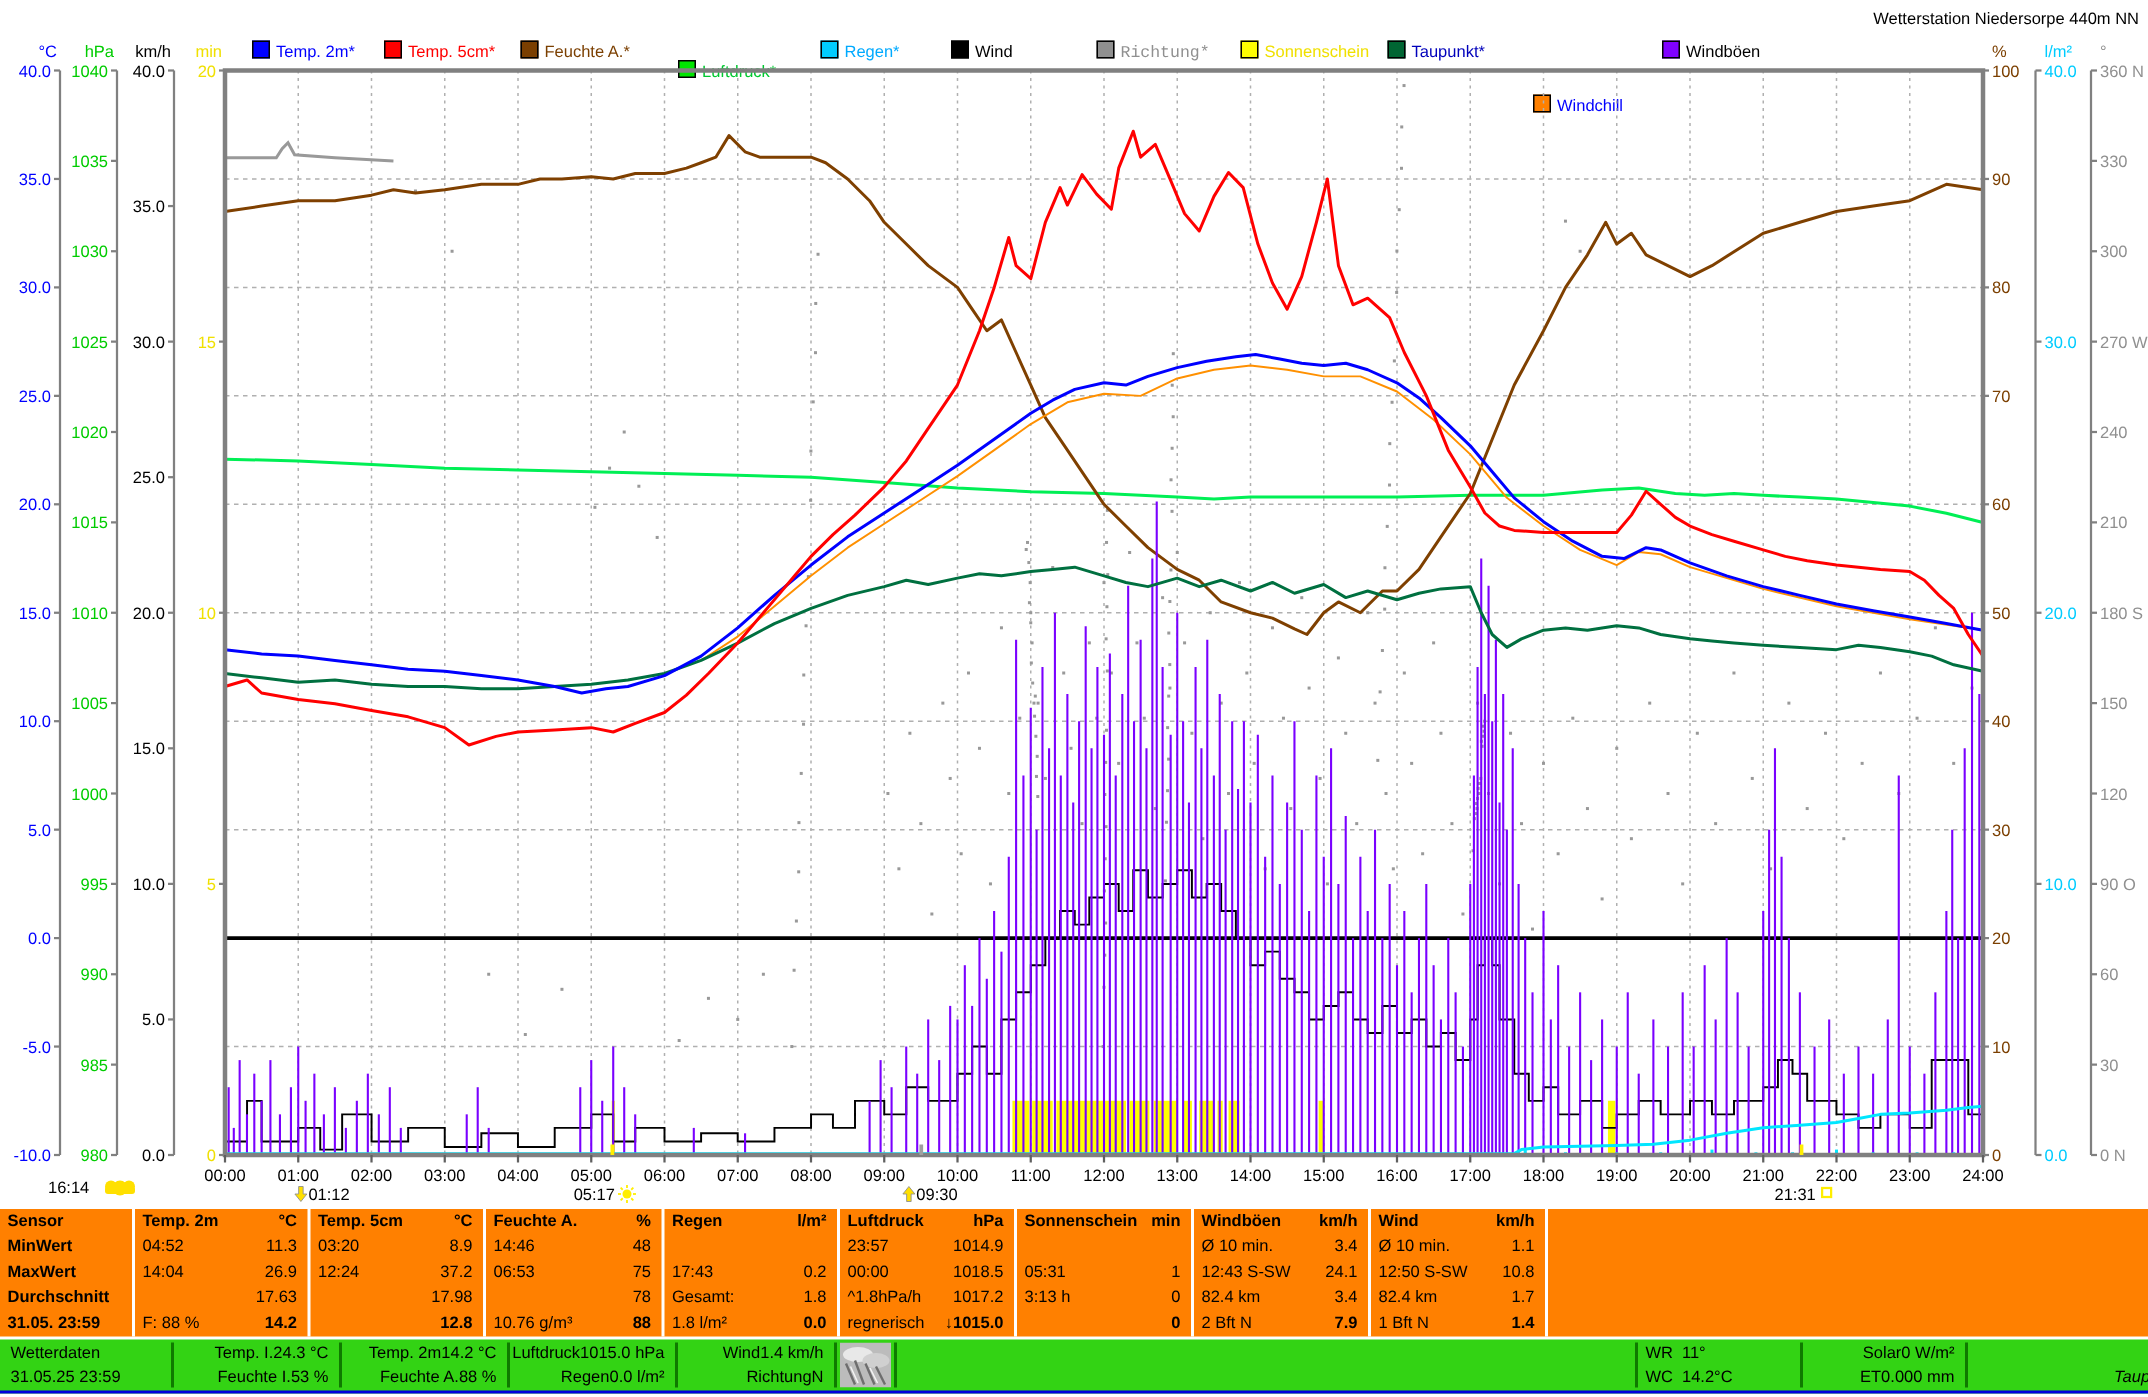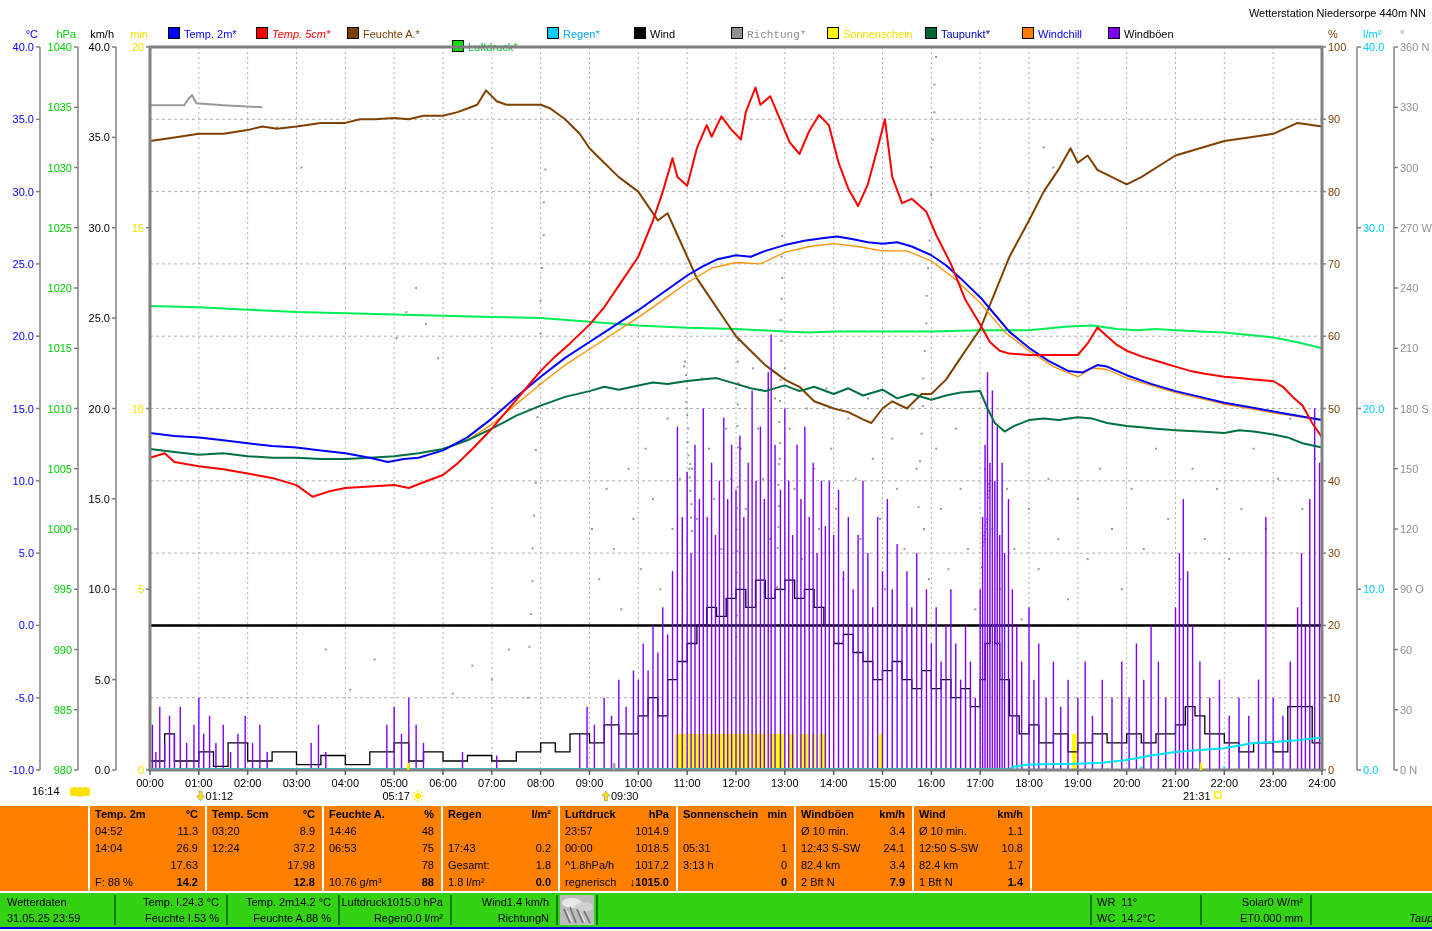--- a/index.html
+++ b/index.html
@@ -31,29 +31,29 @@
   .gbar .r.left{justify-content:flex-start;gap:6px;}
   .gbar .wicon{position:absolute;top:2px;}
 </style>
 </head>
 <body>
 
 <div class="page">
   <div class="station">Wetterstation Niedersorpe 440m NN</div>
   <div class="legend" id="legend">
       <span class="item" style="left: 168px; color: rgb(0, 0, 255);"><span class="box" style="background: rgb(0, 0, 255);"></span><span>Temp. 2m*</span></span>
-      <span class="item" style="left: 256px; color: rgb(255, 0, 0); font-style: italic;"><span class="box" style="background: rgb(255, 0, 0);"></span><span>Temp. 5cm*</span></span>
+      <span class="item" style="left: 256px; color: rgb(255, 0, 0);"><span class="box" style="background: rgb(255, 0, 0);"></span><span>Temp. 5cm*</span></span>
       <span class="item" style="left: 347px; color: rgb(123, 63, 0);"><span class="box" style="background: rgb(123, 63, 0);"></span><span>Feuchte A.*</span></span>
       <span class="item" style="left: 452px; color: rgb(0, 200, 48); margin-top: 13px;"><span class="box" style="background: rgb(0, 228, 0);"></span><span>Luftdruck*</span></span>
       <span class="item" style="left: 547px; color: rgb(0, 170, 255);"><span class="box" style="background: rgb(0, 204, 255);"></span><span>Regen*</span></span>
       <span class="item" style="left: 634px; color: rgb(0, 0, 0);"><span class="box" style="background: rgb(0, 0, 0);"></span><span>Wind</span></span>
       <span class="item" style="left: 731px; color: rgb(144, 144, 144); font-family: Liberation Mono, monospace;"><span class="box" style="background: rgb(144, 144, 144);"></span><span>Richtung*</span></span>
       <span class="item" style="left: 827px; color: rgb(240, 224, 0);"><span class="box" style="background: rgb(255, 255, 0);"></span><span>Sonnenschein</span></span>
       <span class="item" style="left: 925px; color: rgb(0, 0, 187);"><span class="box" style="background: rgb(0, 102, 51);"></span><span>Taupunkt*</span></span>
-      <span class="item" style="left: 1022px; color: rgb(0, 0, 255);"><span class="box" style="background: rgb(255, 128, 0);"></span><span>Windchill</span></span>
+      <span class="item" style="left: 1022px; color: rgb(0, 0, 255); margin-top: 36px;"><span class="box" style="background: rgb(255, 128, 0);"></span><span>Windchill</span></span>
       <span class="item" style="left: 1108px; color: rgb(0, 0, 0);"><span class="box" style="background: rgb(128, 0, 255);"></span><span>Windböen</span></span>
     </div>
   <svg class="chart" id="chart" width="1432" height="804">
       <g>
         <line x1="150" y1="119.3" x2="1322" y2="119.3" stroke="#b0b0b0" stroke-width="1" stroke-dasharray="3,3"></line>
         <line x1="150" y1="191.6" x2="1322" y2="191.6" stroke="#b0b0b0" stroke-width="1" stroke-dasharray="3,3"></line>
         <line x1="150" y1="263.9" x2="1322" y2="263.9" stroke="#b0b0b0" stroke-width="1" stroke-dasharray="3,3"></line>
         <line x1="150" y1="336.2" x2="1322" y2="336.2" stroke="#b0b0b0" stroke-width="1" stroke-dasharray="3,3"></line>
         <line x1="150" y1="408.5" x2="1322" y2="408.5" stroke="#b0b0b0" stroke-width="1" stroke-dasharray="3,3"></line>
         <line x1="150" y1="480.8" x2="1322" y2="480.8" stroke="#b0b0b0" stroke-width="1" stroke-dasharray="3,3"></line>
@@ -757,20 +757,37 @@
   <div class="otable" id="otable">
       <div class="vsep" style="left: 88px;"></div>
       <div class="vsep" style="left: 205px;"></div>
       <div class="vsep" style="left: 322px;"></div>
       <div class="vsep" style="left: 441px;"></div>
       <div class="vsep" style="left: 558px;"></div>
       <div class="vsep" style="left: 676px;"></div>
       <div class="vsep" style="left: 794px;"></div>
       <div class="vsep" style="left: 912px;"></div>
       <div class="vsep" style="left: 1030px;"></div>
+      <div class="col" style="left: 0px; width: 86px;">
+        <div class="r lbl">
+          <span>Sensor</span>
+        </div>
+        <div class="r lbl">
+          <span>MinWert</span>
+        </div>
+        <div class="r lbl">
+          <span>MaxWert</span>
+        </div>
+        <div class="r lbl">
+          <span>Durchschnitt</span>
+        </div>
+        <div class="r lbl">
+          <span>31.05. 23:59</span>
+        </div>
+      </div>
       <div class="col" style="left: 90px; width: 113px;">
         <div class="r hdr">
           <span>Temp. 2m</span>
           <span>°C</span>
         </div>
         <div class="r">
           <span>04:52</span>
           <span>11.3</span>
         </div>
         <div class="r">

